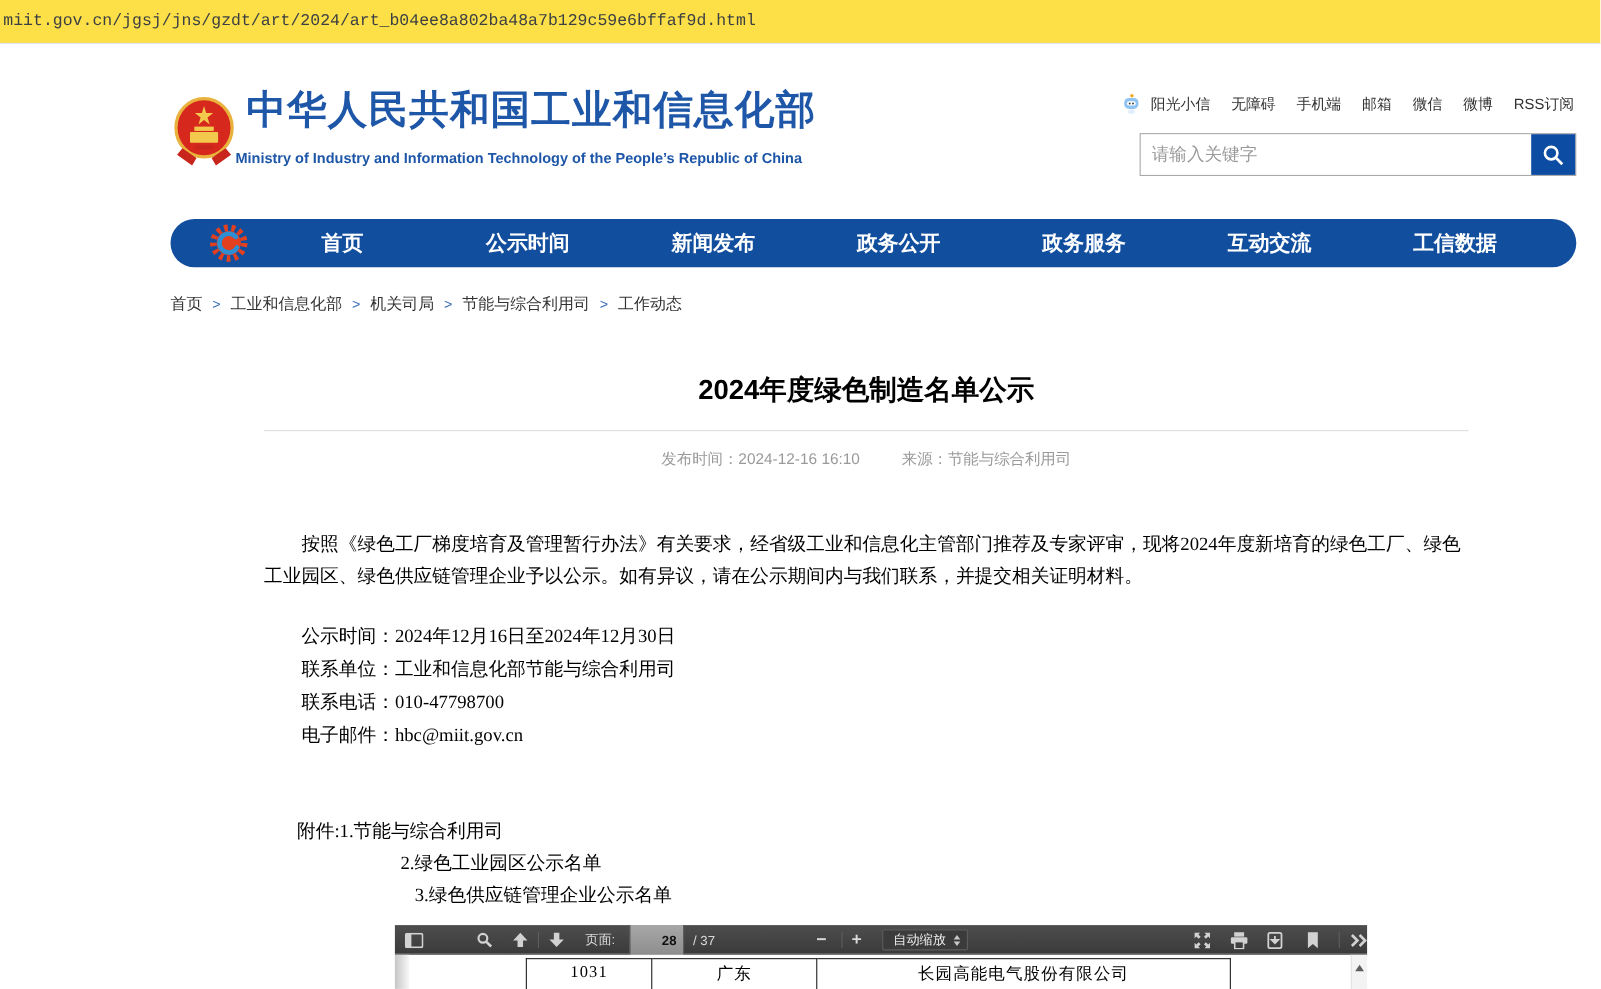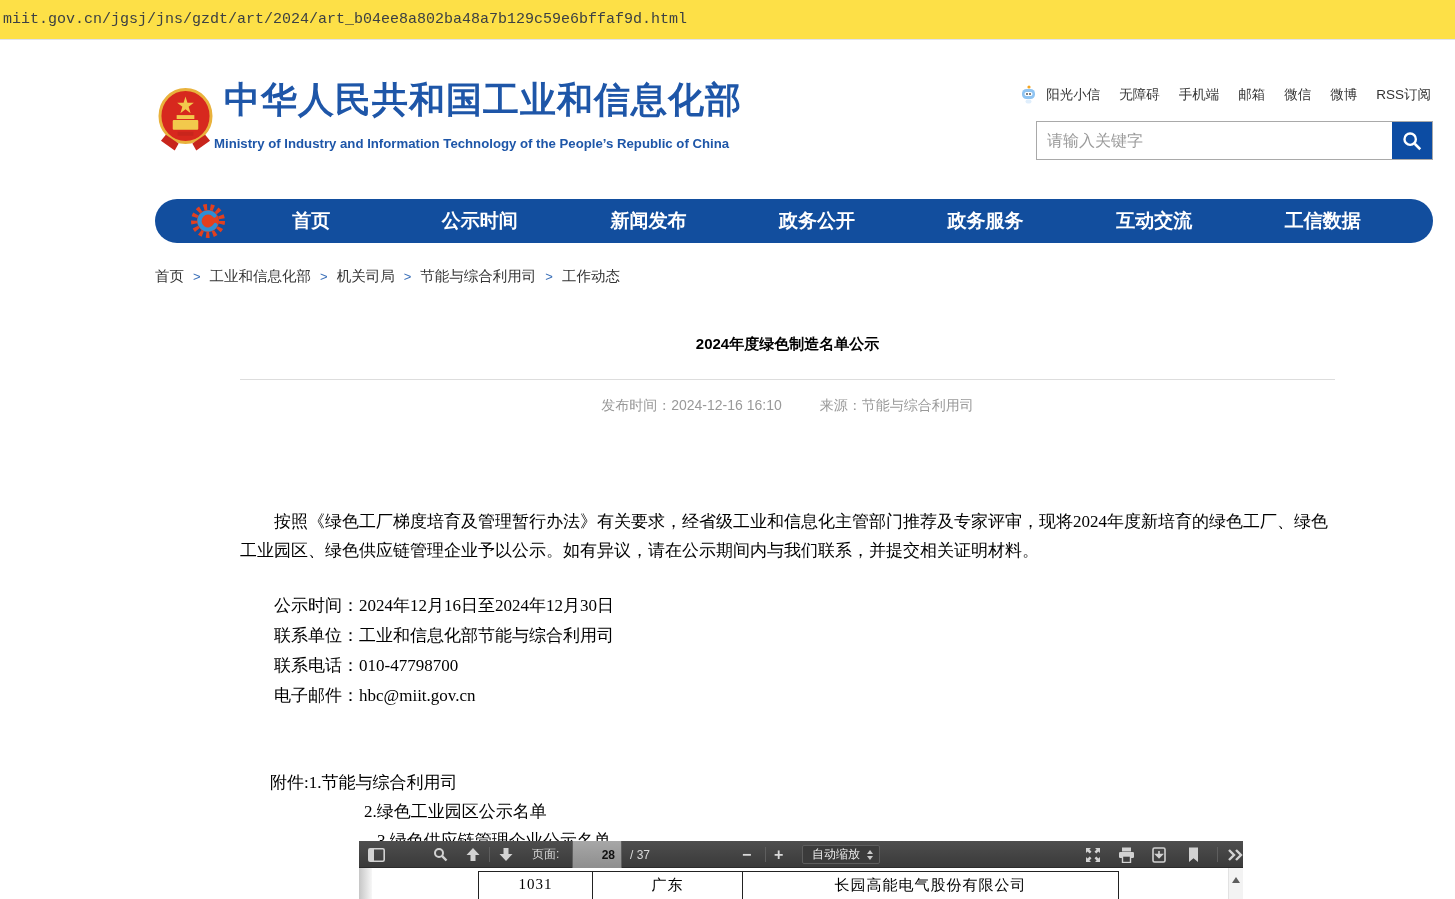--- a/index.html
+++ b/index.html
@@ -67,30 +67,30 @@
   .breadcrumb {
     position:absolute; left:155px; top:267px;
     display:flex; align-items:center; gap:9px; font-size:14.5px;
   }
   .breadcrumb a { color:#333; text-decoration:none; white-space:nowrap; }
   .breadcrumb .sep { color:#3a6fb8; font-size:13px; }
 
   
   .article { position:absolute; left:240px; top:330px; width:1095px; }
   .art-title {
-    margin-top:0; text-align:center;
-    font-size:15px; font-weight:bold; color:#000; line-height:27px;
+    margin-top:12px; text-align:center;
+    font-size:25px; font-weight:bold; color:#000; line-height:27px;
   }
   .art-rule { margin-top:22px; border:none; border-top:1px solid #ddd; height:0; }
   .pubinfo {
     margin-top:17px; text-align:center; font-size:14px; color:#999;
     display:flex; justify-content:center; gap:38px;
   }
   .doc { font-family:"Liberation Serif", serif; font-size:17px; color:#000; }
-  .para { margin-top:92px; line-height:29px; text-indent:2em; }
+  .para { margin-top:53px; line-height:29px; text-indent:2em; }
   .details { margin-top:26px; }
   .details div { line-height:30px; padding-left:2em; }
   .attachments { margin-top:57px; }
   .attachments div { line-height:29px; }
   .att-1 { padding-left:30px; }
   .att-2 { padding-left:124px; }
   .att-3 { padding-left:137px; }
 
   
   .pdf {

